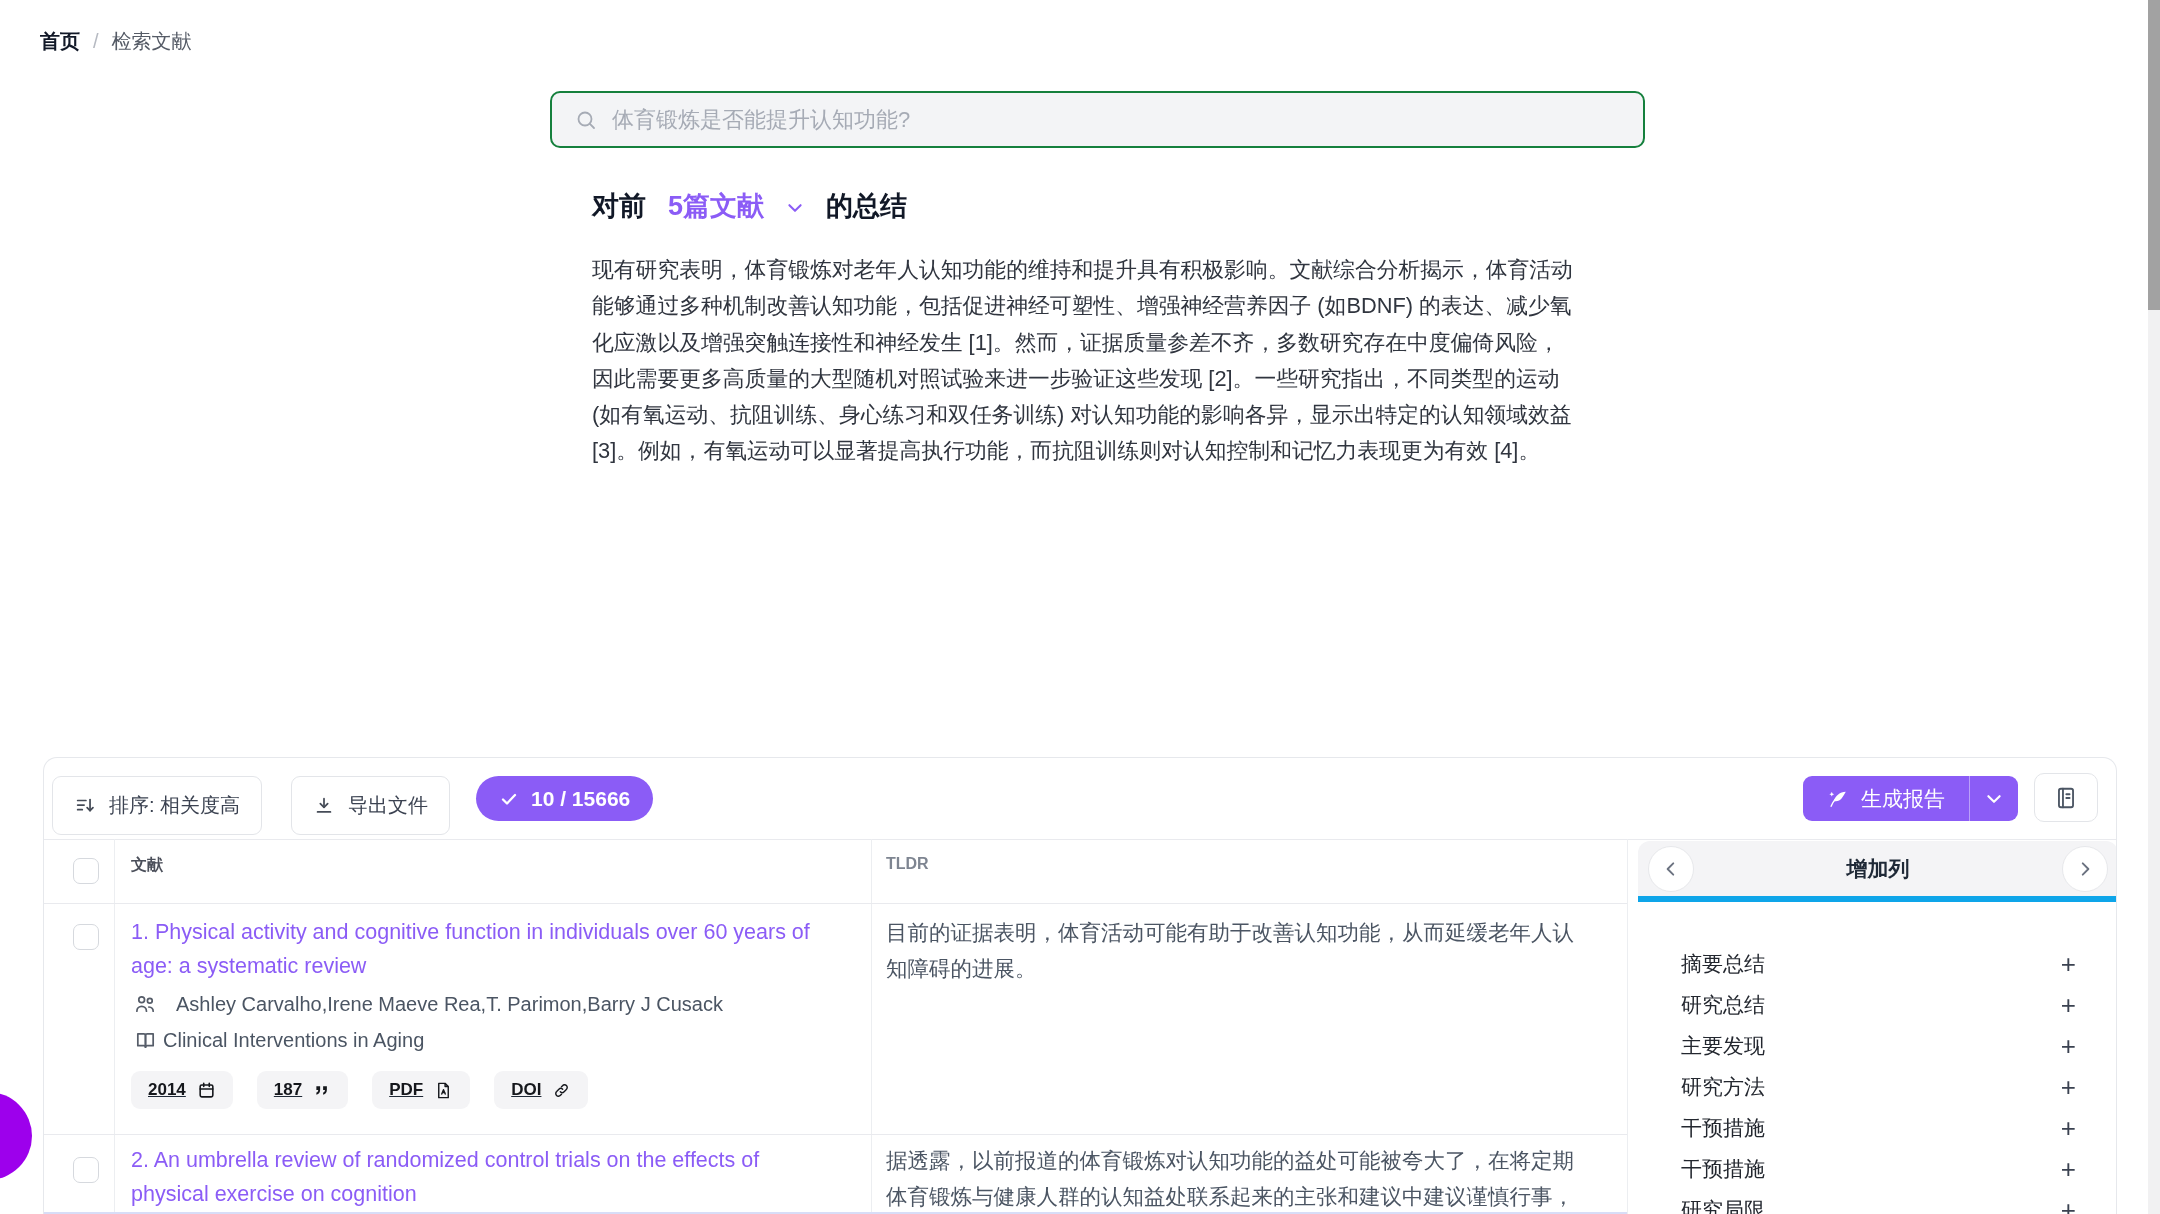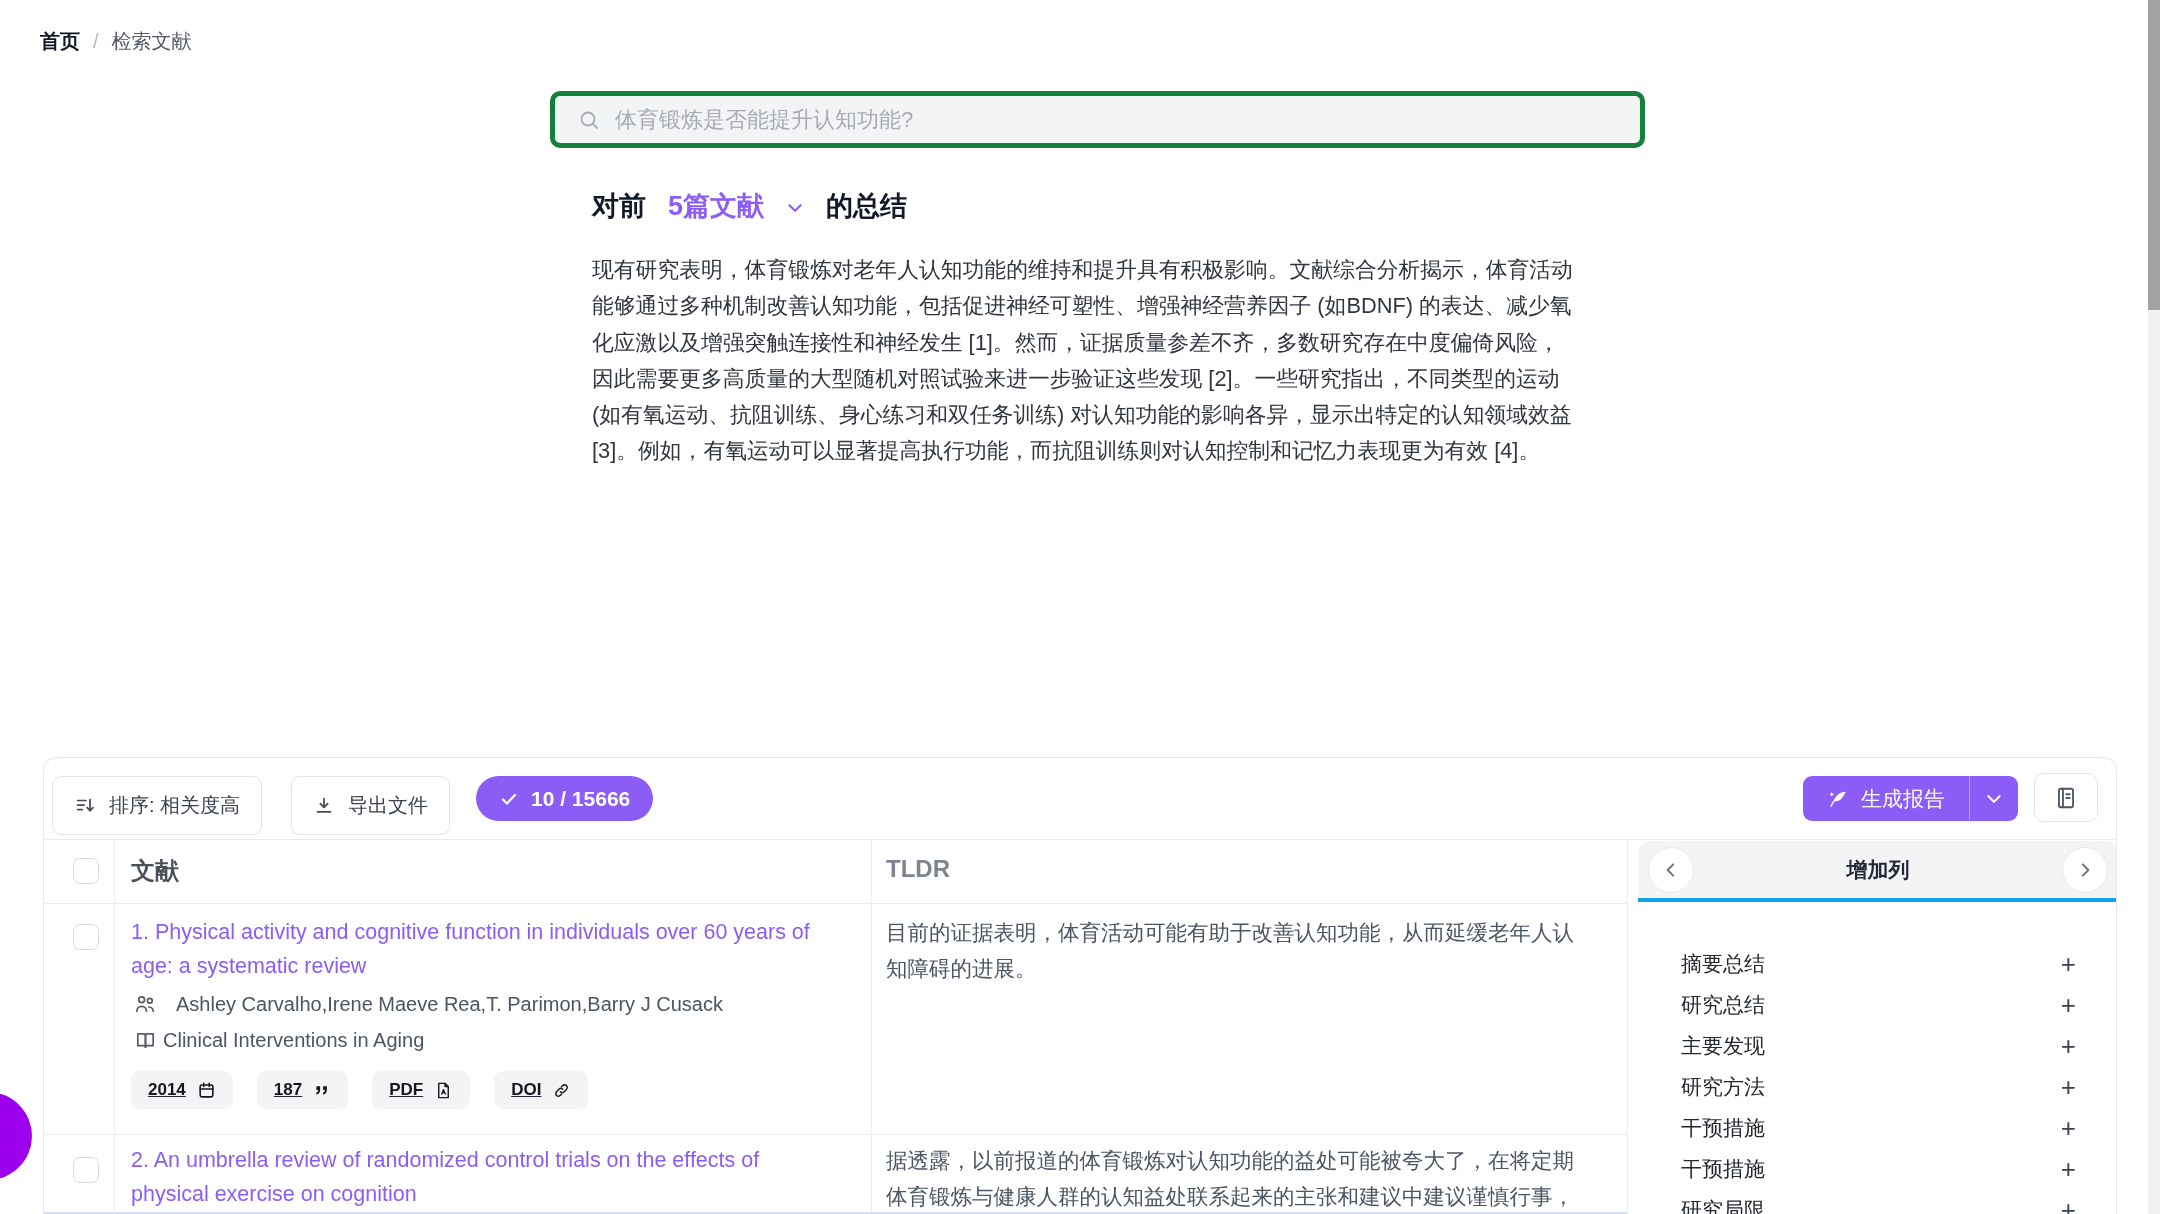--- a/index.html
+++ b/index.html
@@ -12,21 +12,21 @@
   svg { display:block; }
 
   
   .breadcrumb { position:absolute; left:40px; top:28px; display:flex; align-items:center; gap:13px; font-size:20px; }
   .bc-home { font-weight:700; color:#111827; }
   .bc-sep { color:#b6bac2; font-size:20px; }
   .bc-cur { color:#555b66; }
 
   
   .searchbar { position:absolute; left:550px; top:91px; width:1095px; height:57px;
-    background:#f3f4f6; border:5px solid #15803d; border-radius:10px;
+    background:#f3f4f6; border:2px solid #15803d; border-radius:10px;
     display:flex; align-items:center; padding:0 22px; gap:14px; }
   .searchbar .sicon { color:#a6abb5; flex:0 0 auto; }
   .searchbar input { flex:1; border:none; outline:none; background:transparent; font-size:22px; color:#374151;
     font-family:inherit; }
   .searchbar input::placeholder { color:#a6abb5; }
 
   
   .summary { position:absolute; left:592px; top:186px; width:986px; }
   .sum-head { display:flex; align-items:center; gap:22px; font-size:27px; font-weight:700; color:#111827; line-height:40px; }
   .sum-link { color:#8b5cf6; cursor:pointer; }
@@ -49,36 +49,36 @@
   .report-btn { position:absolute; left:1759px; top:18px; height:45px; display:flex; align-items:stretch;
     background:#8b5cf6; border-radius:9px; color:#fff; overflow:hidden; cursor:pointer; }
   .report-main { display:flex; align-items:center; gap:12px; padding:0 24px; font-size:21px; }
   .report-divider { width:1px; background:rgba(255,255,255,.42); }
   .report-caret { width:48px; display:flex; align-items:center; justify-content:center; }
   .view-btn { position:absolute; left:1990px; top:15px; width:64px; height:49px; background:#fff;
     border:1px solid #e3e5e9; border-radius:10px; display:flex; align-items:center; justify-content:center; color:#4b5563; cursor:pointer; }
 
   
   .checkbox { position:absolute; width:26px; height:26px; border:1.5px solid #d6d9de; border-radius:7px; background:#fff; cursor:pointer; }
-  .th { position:absolute; top:97px; font-size:24px; font-weight:700; }
+  .th { position:absolute; top:97px; font-size:16px; font-weight:700; }
   .th-papers { left:87px; color:#4b4f5a; }
   .th-tldr { left:842px; color:#7e8591; }
   .paper-title { position:absolute; left:87px; width:706px; font-size:21.5px; line-height:34px; color:#8b5cf6; cursor:pointer; }
   .meta-row { position:absolute; left:90px; display:flex; align-items:center; gap:19px; font-size:20px; color:#4b5563; }
   .meta-row .micon { color:#565d69; }
   .badges { position:absolute; left:87px; top:313px; display:flex; gap:24px;text-decoration:underline; }
   .badge { height:38px; display:inline-flex; align-items:center; gap:11px; padding:0 17px; background:#f4f4f6;
     border-radius:9px; font-size:17px; font-weight:700; color:#15171c; cursor:pointer; }
   .badge .bicon { color:#15171c; }
   .tldr-cell { position:absolute; left:842px; width:700px; font-size:21.5px; line-height:36px; color:#4b5563; }
   .bottom-glow { position:absolute; left:0; top:454px; width:1583px; height:3px; background:#d8ddf7; }
 
   
   .panel-head { position:absolute; left:1594px; top:83px; width:480px; height:61px; background:#f4f4f6;
-    border-radius:12px 12px 0 0; border-bottom:4px solid #0ea5e9; display:flex; align-items:center;
+    border-radius:12px 12px 0 0; border-bottom:6px solid #0ea5e9; display:flex; align-items:center;
     justify-content:space-between; padding:0 10px; }
   .circle-btn { width:46px; height:46px; border-radius:50%; background:#fff; border:1px solid #e7e8eb;
     display:flex; align-items:center; justify-content:center; color:#6b7280; cursor:pointer; }
   .panel-title { font-size:21px; font-weight:700; color:#1f2937; }
   .panel-items { position:absolute; left:1594px; top:185px; width:480px; }
   .panel-item { height:41px; display:flex; align-items:center; justify-content:space-between;
     padding:0 42px 0 43px; font-size:21px; color:#23272f; cursor:pointer; }
   .panel-item .plus { font-size:26px; color:#3b4251; line-height:1; }
 
   

